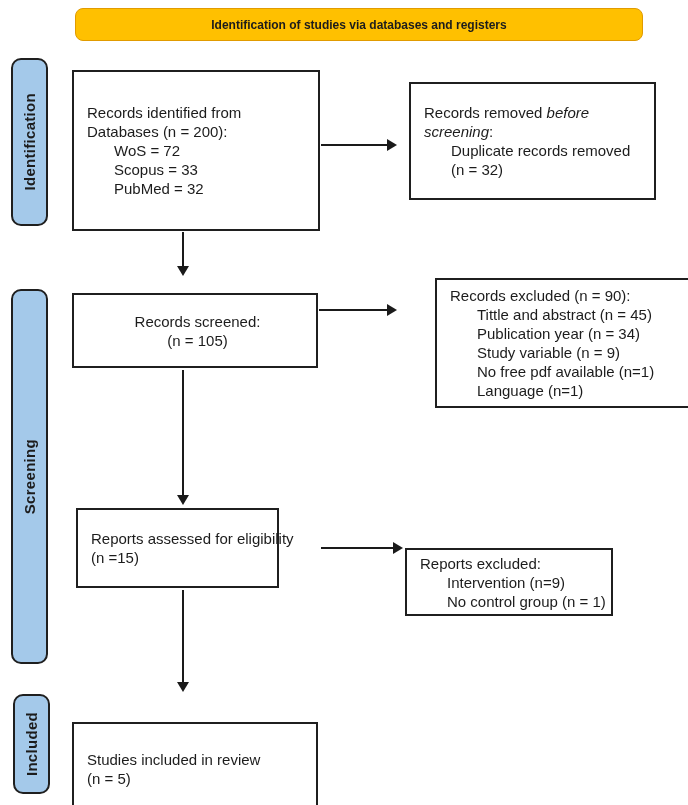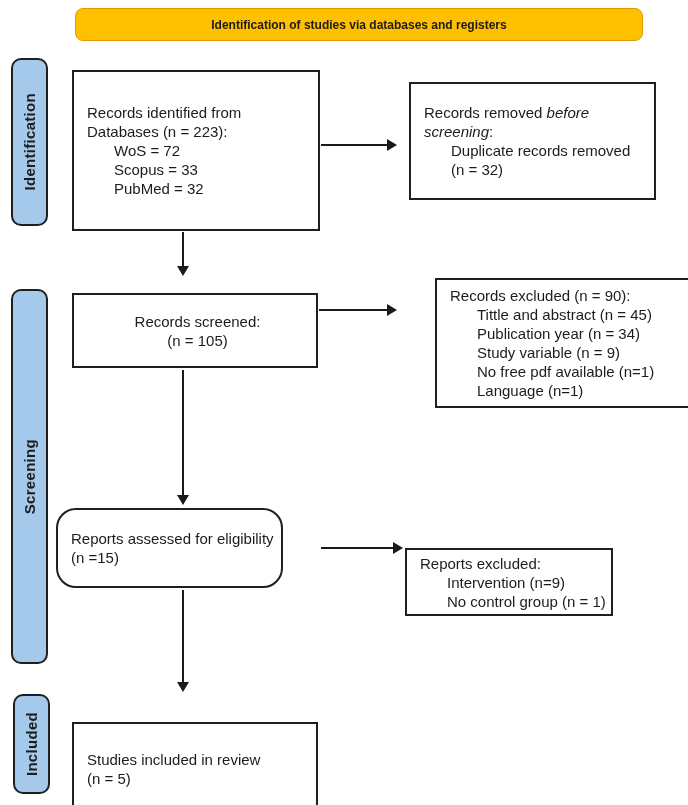--- a/index.html
+++ b/index.html
@@ -76,21 +76,21 @@
   </div>
   <div class="stage" style="left:11px; top:289px; height:375px;">
     <span>Screening</span>
   </div>
   <div class="stage" style="left:13px; top:694px; height:100px;">
     <span>Included</span>
   </div>
 
   <div class="box" style="left:72px; top:70px; width:248px; height:161px;">
       <div class="line"><span>Records identified from</span></div>
-      <div class="line"><span>Databases (n = 223):</span></div>
+      <div class="line"><span>Databases (n = 200):</span></div>
       <div class="line indent"><span>WoS = 72</span></div>
       <div class="line indent"><span>Scopus = 33</span></div>
       <div class="line indent"><span>PubMed = 32</span></div>
     </div>
 
   <div class="box" style="left:398px; top:82px; width:247px; height:118px;margin-left:11px;">
       <div class="line"><span>Records removed </span><span style="font-style: italic;">before</span></div>
       <div class="line"><span style="font-style: italic;">screening</span><span>:</span></div>
       <div class="line indent"><span>Duplicate records removed</span></div>
       <div class="line indent"><span>(n = 32)</span></div>
@@ -103,21 +103,21 @@
 
   <div class="box" style="left:398px; top:278px; width:267px; height:130px;margin-left:37px;">
       <div class="line"><span>Records excluded (n = 90):</span></div>
       <div class="line indent"><span>Tittle and abstract (n = 45)</span></div>
       <div class="line indent"><span>Publication year (n = 34)</span></div>
       <div class="line indent"><span>Study variable (n = 9)</span></div>
       <div class="line indent"><span>No free pdf available (n=1)</span></div>
       <div class="line indent"><span>Language (n=1)</span></div>
     </div>
 
-  <div class="box" style="left:56px; top:508px; width:227px; height:80px;border-radius:20px;">
+  <div class="box" style="left:76px; top:508px; width:203px; height:80px;">
       <div class="line"><span>Reports assessed for eligibility</span></div>
       <div class="line"><span>(n =15)</span></div>
     </div>
 
   <div class="box" style="left:405px; top:512px; width:208px; height:68px;margin-top:36px;">
       <div class="line"><span>Reports excluded:</span></div>
       <div class="line indent"><span>Intervention (n=9)</span></div>
       <div class="line indent"><span>No control group (n = 1)</span></div>
     </div>
 

